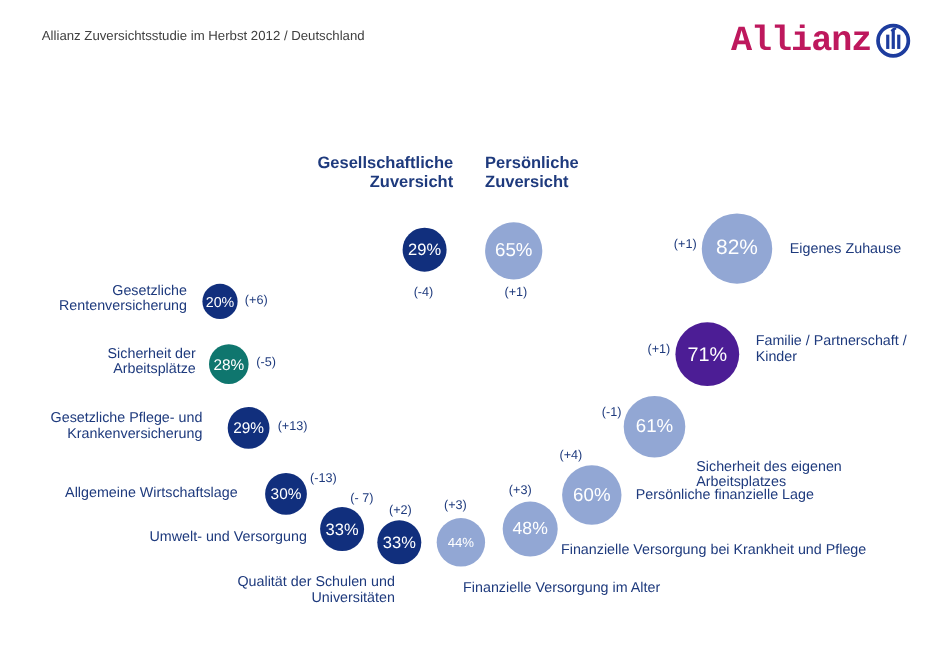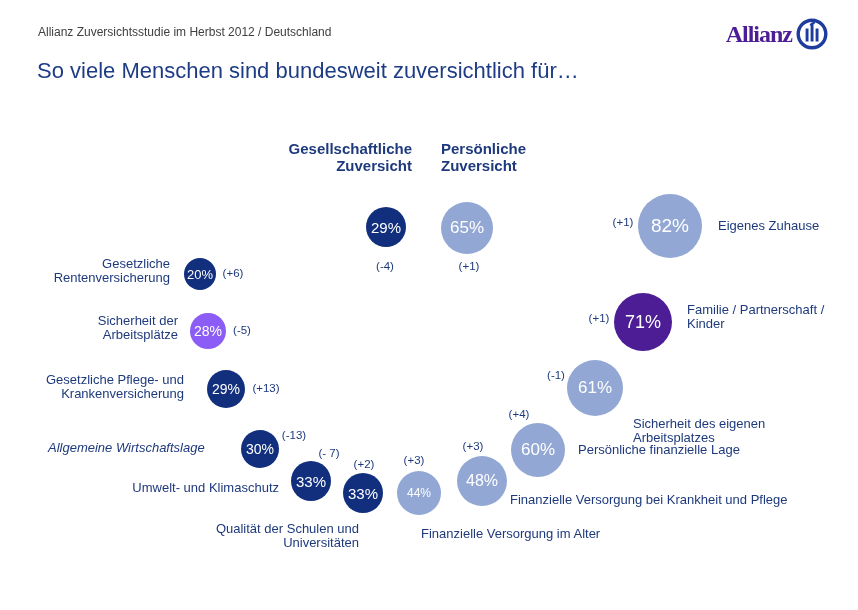--- a/index.html
+++ b/index.html
@@ -10,22 +10,22 @@
   .stage{position:absolute;left:0;top:0;width:858px;height:610px;}
   .subtitle{
     position:absolute;left:38px;top:25px;font-size:12px;color:#404040;
   }
   .title{
     position:absolute;left:37px;top:58px;font-size:22px;color:#1e3c86;
     letter-spacing:0px;
   }
   .logo{position:absolute;right:30px;top:18px;display:flex;align-items:center;gap:4px;}
   .logo-text{
-    font-size:24px;font-weight:bold;color:#4c1d95;letter-spacing:-1px;
-    font-family:Liberation Serif, serif;
+    font-size:32px;font-weight:bold;color:#be185d;letter-spacing:-1px;
+    font-family:Liberation Mono, monospace;
   }
   .logo-icon{width:32px;height:32px;display:block;}
   .group-header{
     position:absolute;font-size:15px;font-weight:bold;color:#1e3a7d;
     line-height:17px;white-space:pre-line;
   }
   .group-header.left{left:252px;top:140px;width:160px;text-align:right;}
   .group-header.right{left:441px;top:140px;width:160px;text-align:left;}
   .bubble{
     position:absolute;border-radius:50%;color:#ffffff;
@@ -51,48 +51,47 @@
     <span class="logo-text">Allianz</span>
     <svg class="logo-icon" viewBox="0 0 32 32">
       <circle cx="16" cy="16" r="13.8" fill="none" stroke="#1d3c9e" stroke-width="3.4"></circle>
       <rect x="9.6" y="10.5" width="2.9" height="13" fill="#1d3c9e"></rect>
       <rect x="14.6" y="6" width="2.9" height="17.5" fill="#1d3c9e"></rect>
       <path d="M14.6 7.5 q1.2 -3 4.2 -2.4" fill="none" stroke="#1d3c9e" stroke-width="2.2"></path>
       <rect x="19.6" y="10.5" width="2.9" height="13" fill="#1d3c9e"></rect>
     </svg>
   </div>
 
-  <div class="title">So viele Menschen sind bundesweit zuversichtlich für…</div>
 
   <div class="group-header left">Gesellschaftliche
 Zuversicht</div>
   <div class="group-header right">Persönliche
 Zuversicht</div>
 
   <div>
       <div class="bubble" style="left: 366px; top: 207px; height: 40px; width: 40px; background: rgb(17, 47, 125); font-size: 15px;">29%</div>
       <div class="change" style="left: 385px; top: 266px;">(-4)</div>
       <div class="bubble" style="left: 184px; top: 258px; height: 32px; width: 32px; background: rgb(17, 47, 125); font-size: 13px;">20%</div>
       <div class="change" style="left: 233px; top: 273px;">(+6)</div>
       <div class="cat-label" style="left: 20px; top: 257px; width: 150px; text-align: right;">Gesetzliche
 Rentenversicherung</div>
-      <div class="bubble" style="left: 190px; top: 313px; height: 36px; width: 36px; background: #8b5cf6; font-size: 14px;">28%</div>
+      <div class="bubble" style="left: 190px; top: 313px; height: 36px; width: 36px; background: #0f766e; font-size: 14px;">28%</div>
       <div class="change" style="left: 242px; top: 330px;">(-5)</div>
       <div class="cat-label" style="left: 40px; top: 314px; width: 138px; text-align: right;">Sicherheit der
 Arbeitsplätze</div>
       <div class="bubble" style="left: 207px; top: 370px; height: 38px; width: 38px; background: rgb(17, 47, 125); font-size: 14px;">29%</div>
       <div class="change" style="left: 266px; top: 388px;">(+13)</div>
       <div class="cat-label" style="left: 30px; top: 373px; width: 154px; text-align: right;">Gesetzliche Pflege- und
 Krankenversicherung</div>
       <div class="bubble" style="left: 241px; top: 430px; height: 38px; width: 38px; background: rgb(17, 47, 125); font-size: 14px;">30%</div>
       <div class="change" style="left: 294px; top: 435px;">(-13)</div>
-      <div class="cat-label" style="left: 48px; top: 441px; width: 168px;  font-style: italic;">Allgemeine Wirtschaftslage</div>
+      <div class="cat-label" style="left: 48px; top: 441px; width: 168px; text-align: right;">Allgemeine Wirtschaftslage</div>
       <div class="bubble" style="left: 291px; top: 461px; height: 40px; width: 40px; background: rgb(17, 47, 125); font-size: 15px;">33%</div>
       <div class="change" style="left: 329px; top: 453px;">(- 7)</div>
-      <div class="cat-label" style="left: 112px; top: 481px; width: 167px; text-align: right;">Umwelt- und Klimaschutz</div>
+      <div class="cat-label" style="left: 112px; top: 481px; width: 167px; text-align: right;">Umwelt- und Versorgung</div>
       <div class="bubble" style="left: 343px; top: 473px; height: 40px; width: 40px; background: rgb(17, 47, 125); font-size: 15px;">33%</div>
       <div class="change" style="left: 364px; top: 464px;">(+2)</div>
       <div class="cat-label" style="left: 200px; top: 522px; width: 159px; text-align: right;">Qualität der Schulen und
 Universitäten</div>
       <div class="bubble" style="left: 441px; top: 202px; height: 52px; width: 52px; background: rgb(146, 167, 212); font-size: 17px;">65%</div>
       <div class="change" style="left: 469px; top: 266px;">(+1)</div>
       <div class="bubble" style="left: 397px; top: 471px; height: 44px; width: 44px; background: rgb(146, 167, 212); font-size: 12px;">44%</div>
       <div class="change" style="left: 414px; top: 460px;">(+3)</div>
       <div class="cat-label" style="left: 421px; top: 527px; width: 220px; text-align: left;">Finanzielle Versorgung im Alter</div>
       <div class="bubble" style="left: 457px; top: 456px; height: 50px; width: 50px; background: rgb(146, 167, 212); font-size: 16px;">48%</div>

